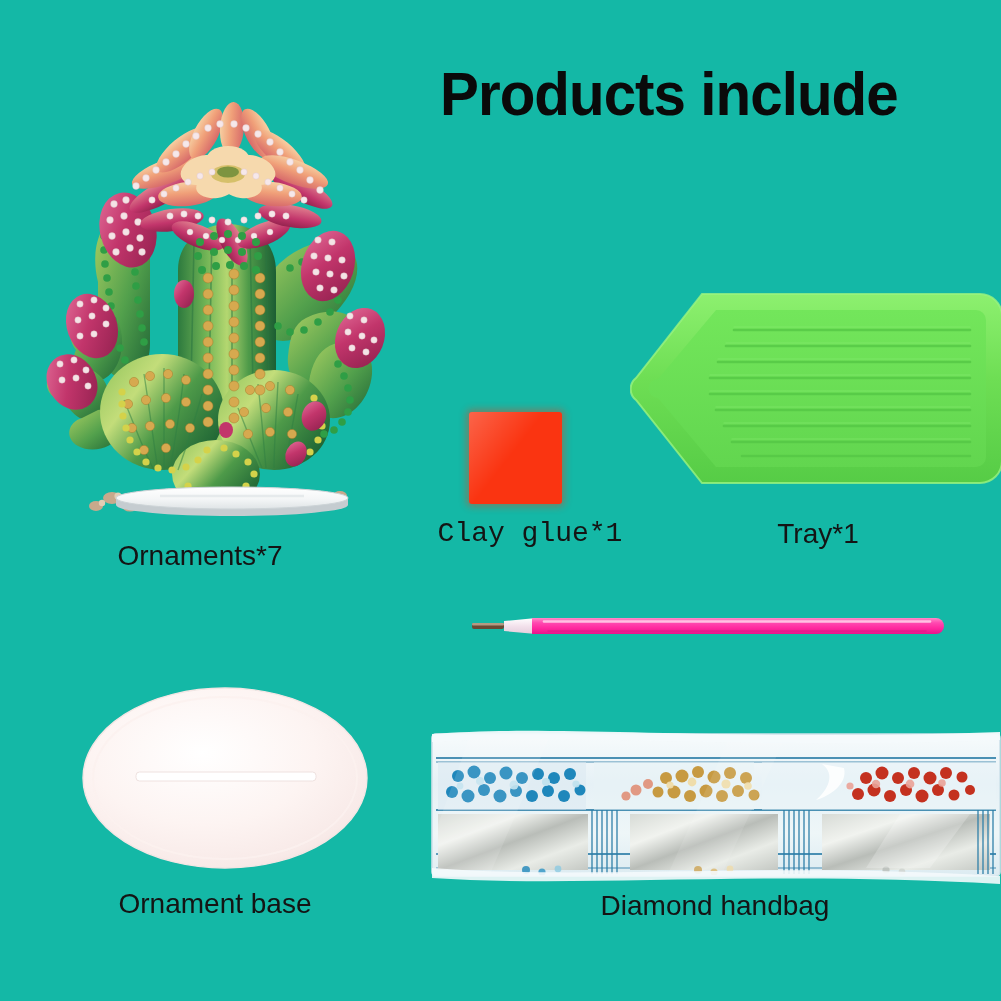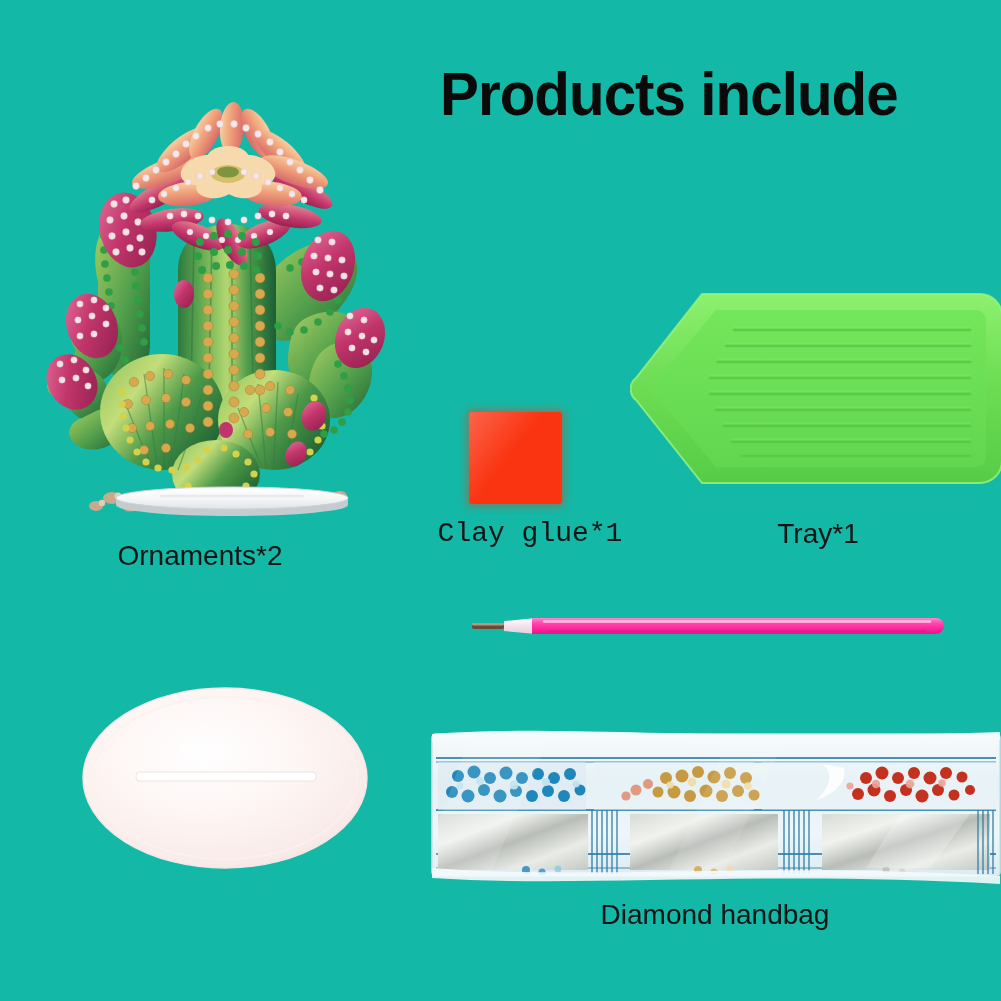--- a/index.html
+++ b/index.html
@@ -20,21 +20,21 @@
   
   .caption{
     font-size:28px; color:#141414; white-space:nowrap;
     text-align:center; font-weight:400;
   }
   #cap-ornaments{left:0px;  top:540px; width:400px;}
   #cap-clayglue {left:330px;top:518px; width:400px;font-family:Liberation Mono, monospace;}
   #cap-tray     {left:618px;top:518px; width:400px;}
   #cap-pen      {left:527px;top:657px; width:400px;}
   #cap-base     {left:15px; top:888px; width:400px;}
-  #cap-handbag  {left:515px;top:890px; width:400px;margin-top:9px;}
+  #cap-handbag  {left:515px;top:890px; width:400px;}
 
   
   #ornament{left:38px; top:82px; width:356px; height:450px;}
   #ornament svg{display:block;width:100%;height:100%;}
 
   
   #acrylic-disc{left:112px; top:484px; width:240px; height:36px;}
   #acrylic-disc svg{display:block;width:100%;height:100%;}
 
   
@@ -757,18 +757,19 @@
         <path d="M470 96 L540 96 L500 150 L436 150 Z" fill="#ffffff" opacity=".22"></path>
       </g>
 
       <rect x="2" y="16" width="568" height="142" rx="4" fill="none" stroke="#cfe2ea" stroke-width="1.6"></rect>
 
       <path d="M2 16 C120 6 300 24 570 14 L570 22 C300 32 120 14 2 24 Z" fill="#f4fafc" opacity=".95"></path>
       <path d="M2 150 C150 162 340 144 570 158 L570 166 C340 152 150 170 2 160 Z" fill="#f4fafc" opacity=".9"></path>
     </svg>
   </div>
 
-  <div class="abs caption" id="cap-ornaments">Ornaments*2</div>
+  <div class="abs caption" id="cap-ornaments">Ornaments*7</div>
   <div class="abs caption" id="cap-clayglue">Clay glue*1</div>
   <div class="abs caption" id="cap-tray">Tray*1</div>
+  <div class="abs caption" id="cap-base">Ornament base</div>
   <div class="abs caption" id="cap-handbag">Diamond handbag</div>
 
 </div>
 
 </body></html>

